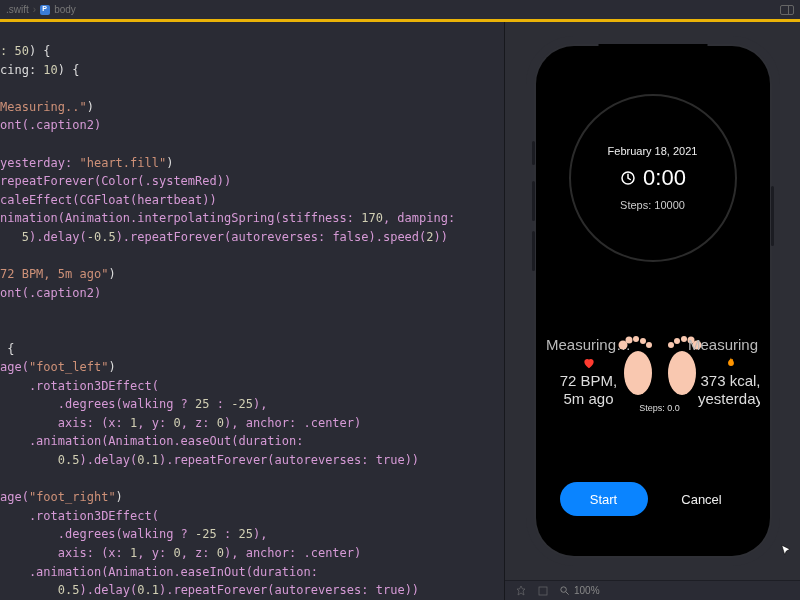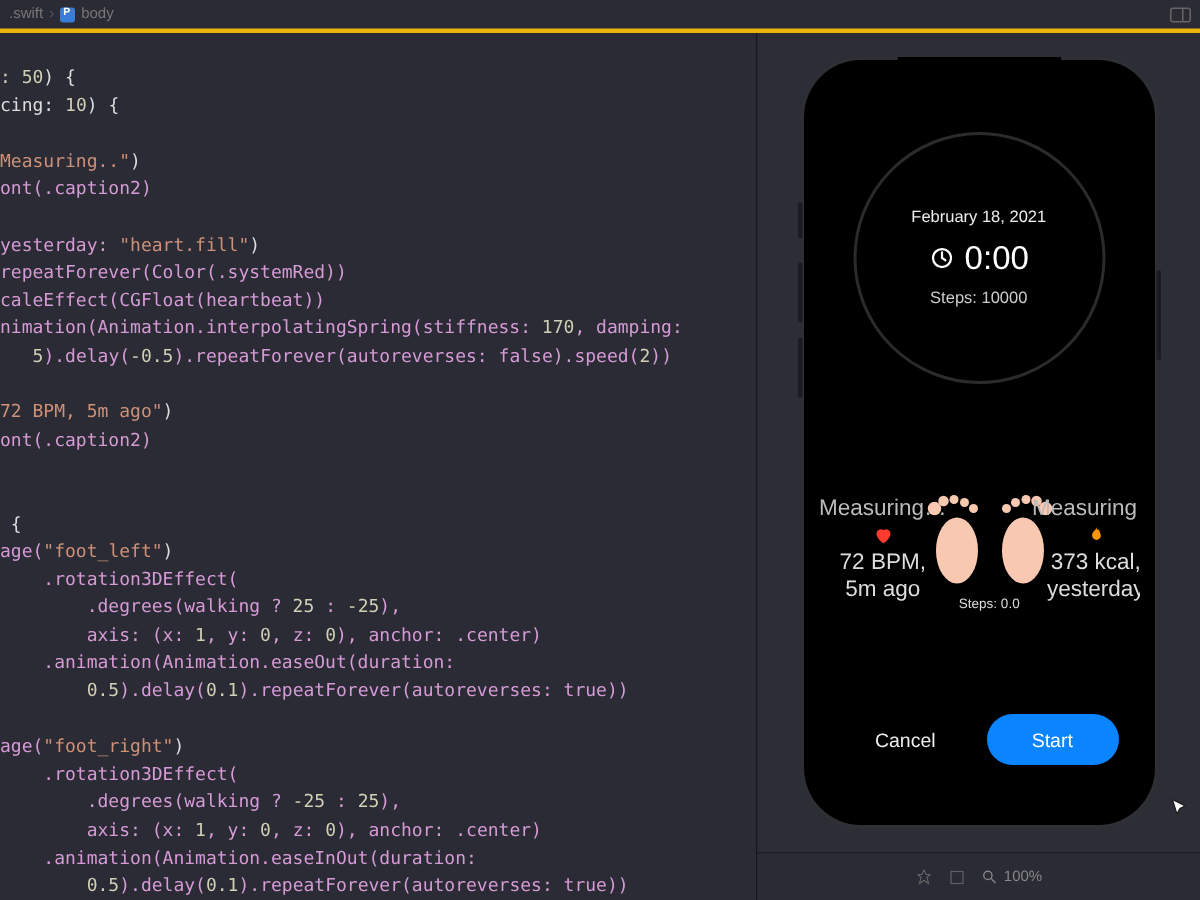--- a/index.html
+++ b/index.html
@@ -17,21 +17,21 @@
   .breadcrumb .swift-icon::after { content:"P"; position:absolute; font-size:7px; top:0; left:2px; color:#fff; font-weight:700; }
   .main { flex:1; display:flex; overflow:hidden; height:578px; }
   .editor { flex:1; background:#2a2b34; padding:20px 0 20px 0; overflow:hidden; line-height:1.55; }
   .editor pre { margin:0; font-family:inherit; font-size:12px; white-space:pre; }
   .k-key { color:#d69ad6; }
   .k-str  { color:#ce9178; }  
   .k-num  { color:#d1cfb4; }
   .divider { width:1px; background:#17181d; }
   .preview-pane { width:295px; background:#2d2e35; display:flex; flex-direction:column; }
   .preview-canvas { flex:1; display:flex; align-items:center; justify-content:center; position:relative; }
-  .status-strip { height:32px; background:#2a2b34; border-top:1px solid #1d1e25; display:flex; align-items:center; justify-content:center; gap:10px; padding:0 10px; font-family:-apple-system,sans-serif; font-size:10px; color:#888; }
+  .status-strip { height:20px; background:#2a2b34; border-top:1px solid #1d1e25; display:flex; align-items:center; justify-content:flex-start; gap:10px; padding:0 10px; font-family:-apple-system,sans-serif; font-size:10px; color:#888; }
   .status-strip .pin, .status-strip .expand { width:12px; height:12px; opacity:.6; }
   .zoom-group { display:flex; align-items:center; gap:4px; }
   .phone {
     width:234px; height:510px; border-radius:38px;
     background:#000; position:relative;
     box-shadow: 0 0 0 2px #2f3036, 0 0 0 10px #2d2e35;
   }
   .side-btn { position:absolute; background:#1b1c22; border-radius:2px; }
   .side-l1 { left:-4px; top:95px; width:3px; height:24px; }
   .side-l2 { left:-4px; top:135px; width:3px; height:40px; }
@@ -176,22 +176,22 @@
             <div class="stat">
               <div class="meas">Measuring…</div>
               <svg viewBox="0 0 24 24">
                   <path d="M12 2c0 4-5 5-5 10a5 5 0 0 0 10 0c0-3-2-4-2-7 0 0-3 2-3-3z" fill="#ff9500"></path>
                 </svg>
               <div>373 kcal, yesterday</div>
             </div>
           </div>
 
           <div class="btn-row">
+            <div class="btn start">Start</div>
             <div class="btn cancel">Cancel</div>
-            <div class="btn start">Start</div>
           </div>
 
         </div>
       </div>
       <svg class="cursor" viewBox="0 0 24 24">
           <path d="M3 2l5 16 3-6 6-3z" fill="#fff" stroke="#000" stroke-width="1"></path>
         </svg>
     </div>
     <div class="status-strip">
       <svg class="pin" viewBox="0 0 24 24">

